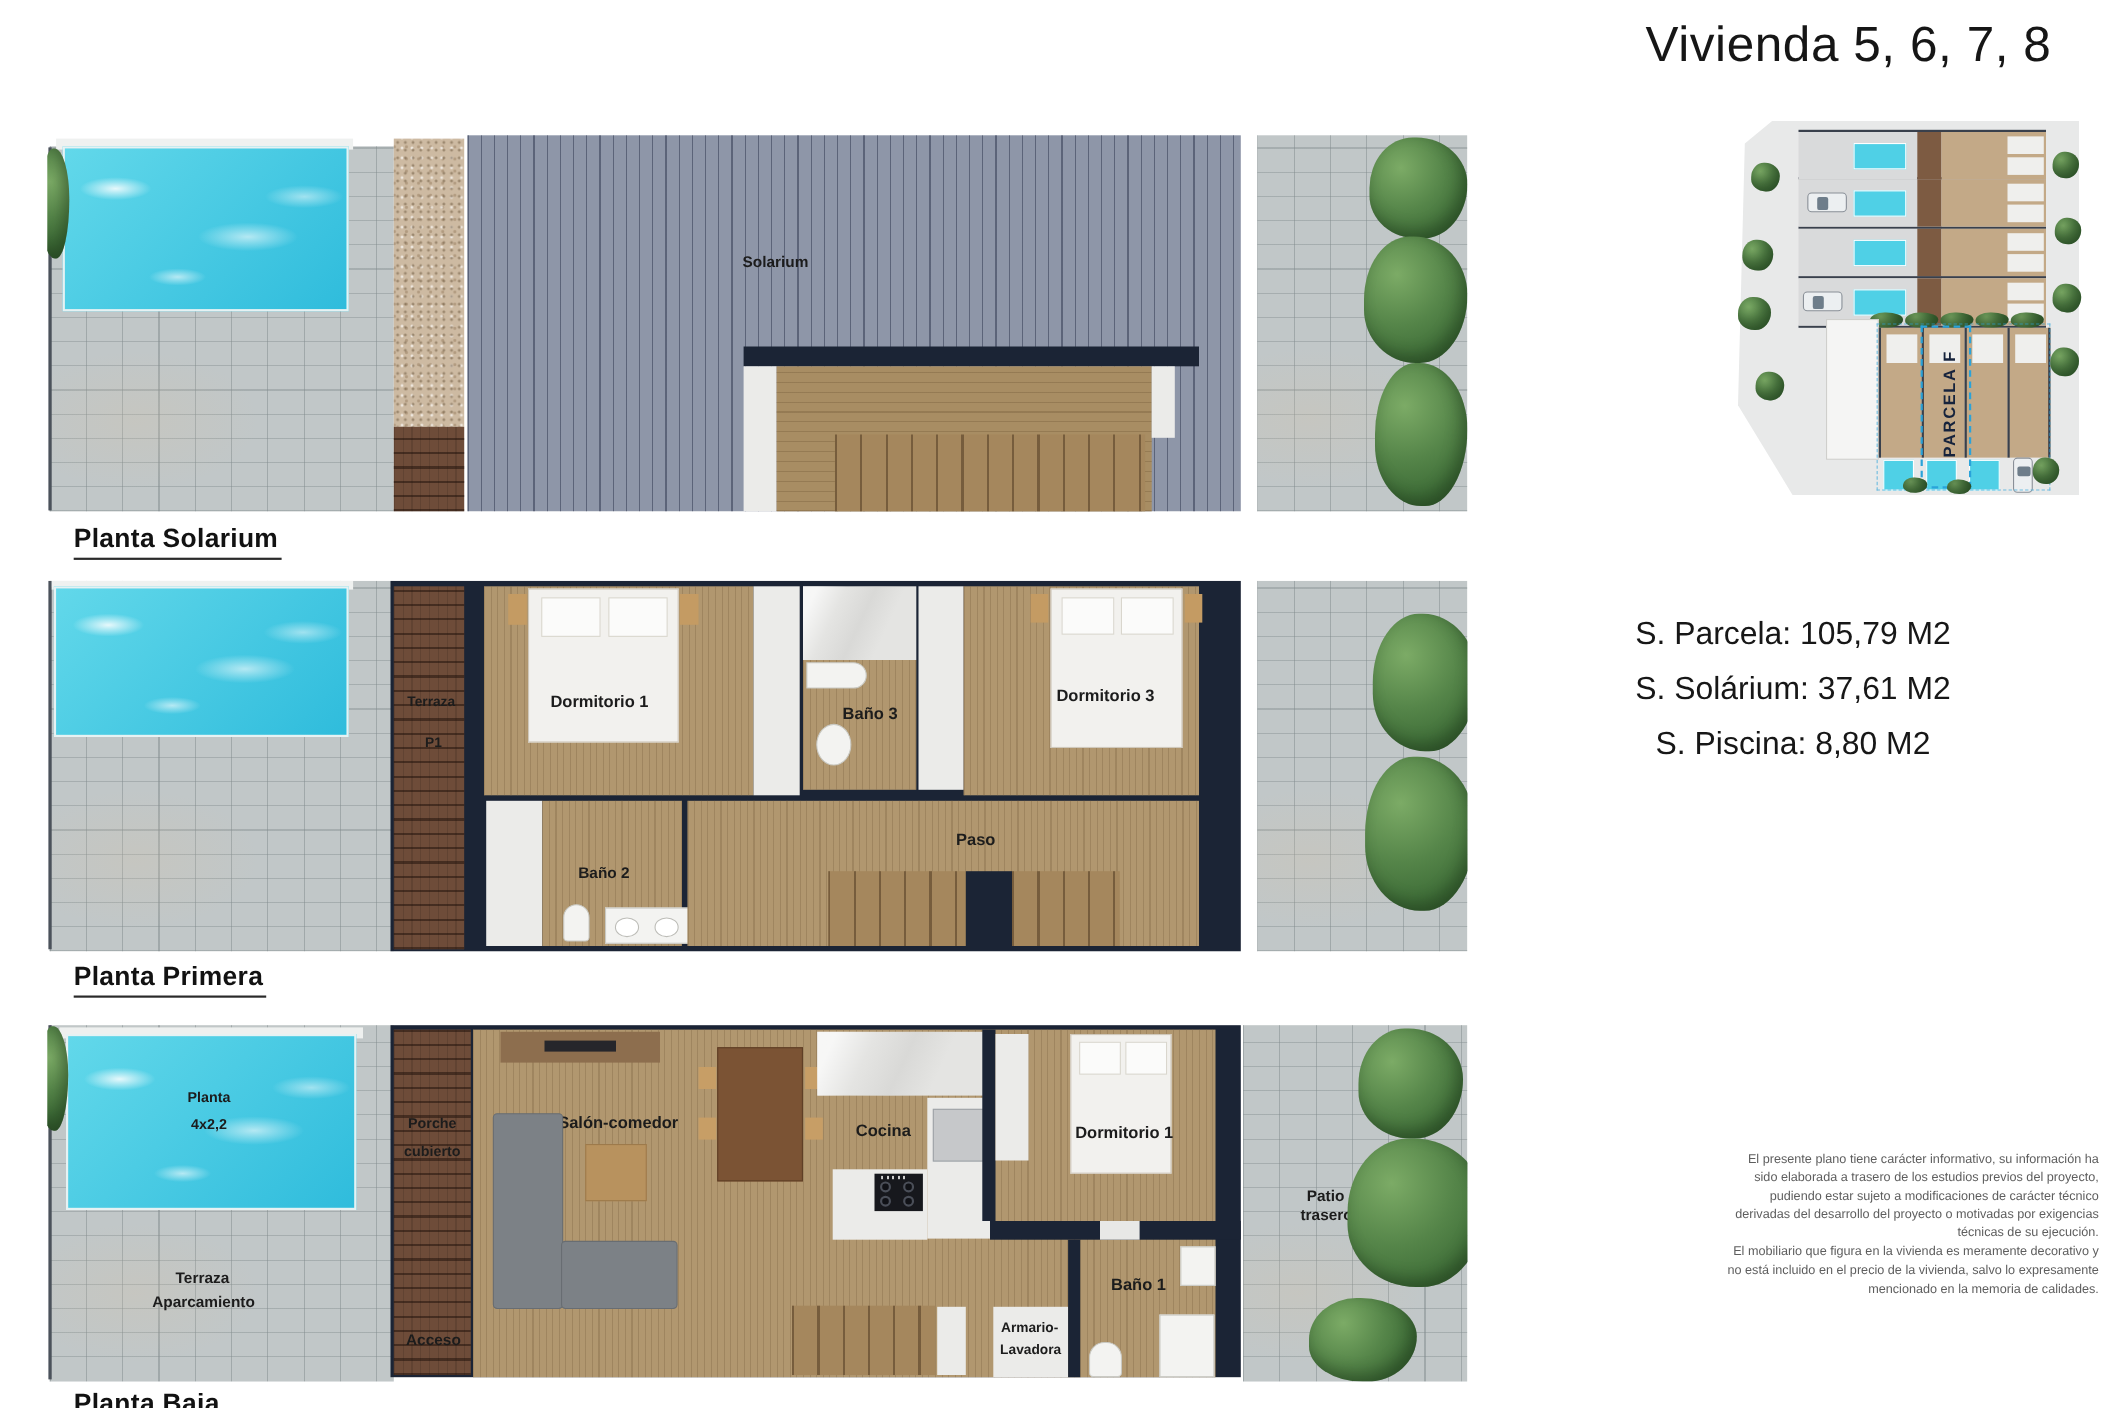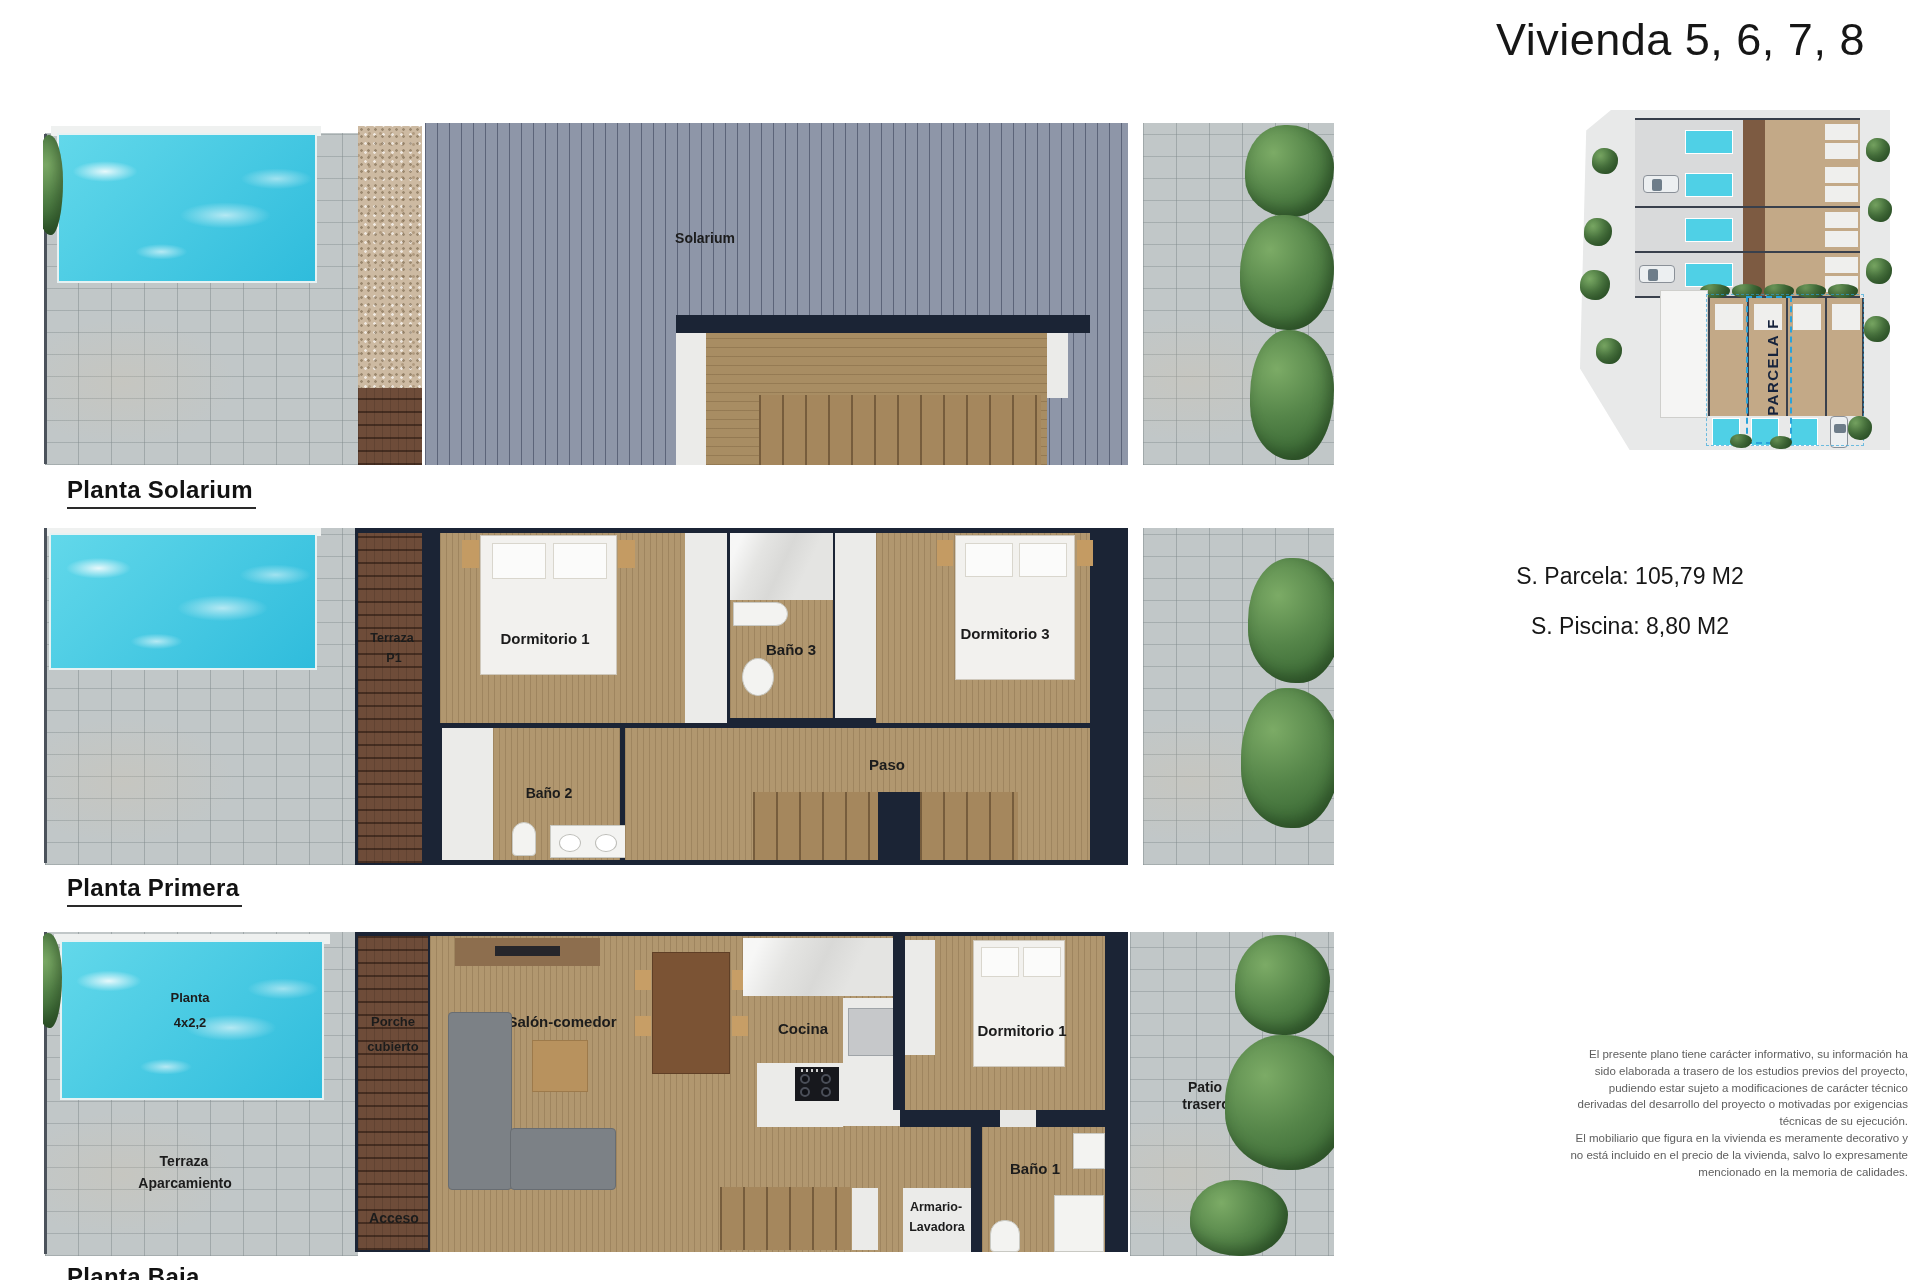--- a/index.html
+++ b/index.html
@@ -44,21 +44,21 @@
   .tree{border-radius:46% 54% 48% 52%/52% 48% 56% 44%;background:
     radial-gradient(circle at 32% 30%, #7cab66 0%, #558549 45%, #406f39 75%, #366030 100%);
     box-shadow:inset -5px -7px 14px rgba(18,38,14,.4);}
   .edge{background:#4b525b}
   .room-label{transform:translate(-50%,-50%);font-weight:700;font-size:15px;color:#1c1c1c;
     white-space:nowrap;text-align:center;line-height:1;}
   .lbl-sm{font-size:13px}.lbl-xs{font-size:12.5px}.lbl-md{font-size:14px}
   .plan-label{font-weight:700;font-size:24px;color:#121212;border-bottom:2px solid #2a2a2a;
     padding:0 3px 3px 0;letter-spacing:.3px;white-space:nowrap}
   .page-title{font-size:45px;color:#161616;letter-spacing:.5px;white-space:nowrap}
-  .meas-line{height:50px;line-height:50px;font-size:23px;color:#171717;text-align:center;white-space:nowrap}
+  .meas-line{height:50px;line-height:50px;font-size:29px;color:#171717;text-align:center;white-space:nowrap}
   .disc{width:358px;text-align:right;font-size:11.5px;line-height:16.8px;color:#5e5e5e}
   .burner{position:absolute;width:10px;height:10px;border:2px solid #4a4e58;border-radius:50%;
     background:#101116;box-sizing:border-box}
   .knobs{position:absolute;width:22px;height:3px;
     background:repeating-linear-gradient(90deg,#cfcfcf 0 2px,transparent 2px 5px)}
   .car{background:#eceff1;border:1px solid #8a9098;border-radius:4px;box-sizing:border-box}
   .car-glass{position:absolute;background:#6e7d8a;border-radius:2px}
   .dash{border:2px dashed #2aa3da;box-sizing:border-box}
   .dash-light{border:1.5px dashed rgba(42,163,218,.65);box-sizing:border-box}
   .srow{position:absolute;border-bottom:2px solid #39404c;box-sizing:border-box}
@@ -92,21 +92,21 @@
 <div class="abs plan-label" style="left:67px;top:476px">Planta Solarium</div>
 
 <div class="plan" style="left:43px;top:528px;width:1291px;height:337px">
   <div class="abs paving" style="left:2px;top:0;width:313px;height:337px"></div>
   <div class="abs edge" style="left:1px;top:0;width:3px;height:335px"></div>
   <div class="abs" style="left:4px;top:0;width:274px;height:8px;background:#eff1f0"></div>
   <div class="abs pool" style="left:6px;top:5px;width:268px;height:137px"></div>
   <div class="abs navy" style="left:312px;top:0;width:773px;height:337px"></div>
   <div class="abs darkwood" style="left:315px;top:5px;width:64px;height:330px"></div>
   <div class="abs room-label lbl-xs" style="left:349px;top:110px">Terraza</div>
-  <div class="abs room-label lbl-xs" style="left:351px;top:130px">P1</div>
+  <div class="abs room-label lbl-xs" style="left:351px;top:147px">P1</div>
   <div class="abs wood" style="left:397px;top:5px;width:245px;height:190px"></div>
   <div class="abs" style="left:419px;top:12px;width:17px;height:28px;background:#c49b63"></div>
   <div class="abs" style="left:575px;top:12px;width:17px;height:28px;background:#c49b63"></div>
   <div class="abs bed" style="left:437px;top:7px;width:137px;height:140px">
     <div class="pillow" style="left:11px;top:7px;width:52px;height:34px"></div>
     <div class="pillow" style="left:72px;top:7px;width:52px;height:34px"></div>
   </div>
   <div class="abs room-label" style="left:502px;top:110px">Dormitorio 1</div>
   <div class="abs whiteroom" style="left:642px;top:5px;width:42px;height:190px"></div>
   <div class="abs marble" style="left:687px;top:5px;width:103px;height:67px"></div>
@@ -291,20 +291,21 @@
   <div class="abs tree" style="left:288px;top:88px;width:24px;height:24px"></div>
   <div class="abs tree" style="left:286px;top:148px;width:26px;height:26px"></div>
   <div class="abs tree" style="left:284px;top:206px;width:26px;height:26px"></div>
   <div class="abs tree" style="left:268px;top:306px;width:24px;height:24px"></div>
   <div class="abs tree" style="left:150px;top:324px;width:22px;height:14px"></div>
   <div class="abs tree" style="left:190px;top:326px;width:22px;height:13px"></div>
 </div>
 
 <div class="abs" style="left:1440px;top:551px;width:380px">
   <div class="meas-line">S. Parcela: 105,79 M2</div>
+  <div class="meas-line">S. Solárium: 37,61 M2</div>
   <div class="meas-line">S. Piscina: 8,80 M2</div>
 </div>
 
 <div class="abs disc" style="left:1550px;top:1046px">
   <div>El presente plano tiene carácter informativo, su información ha</div>
   <div>sido elaborada a trasero de los estudios previos del proyecto,</div>
   <div>pudiendo estar sujeto a modificaciones de carácter técnico</div>
   <div>derivadas del desarrollo del proyecto o motivadas por exigencias</div>
   <div>técnicas de su ejecución.</div>
   <div>El mobiliario que figura en la vivienda es meramente decorativo y</div>

